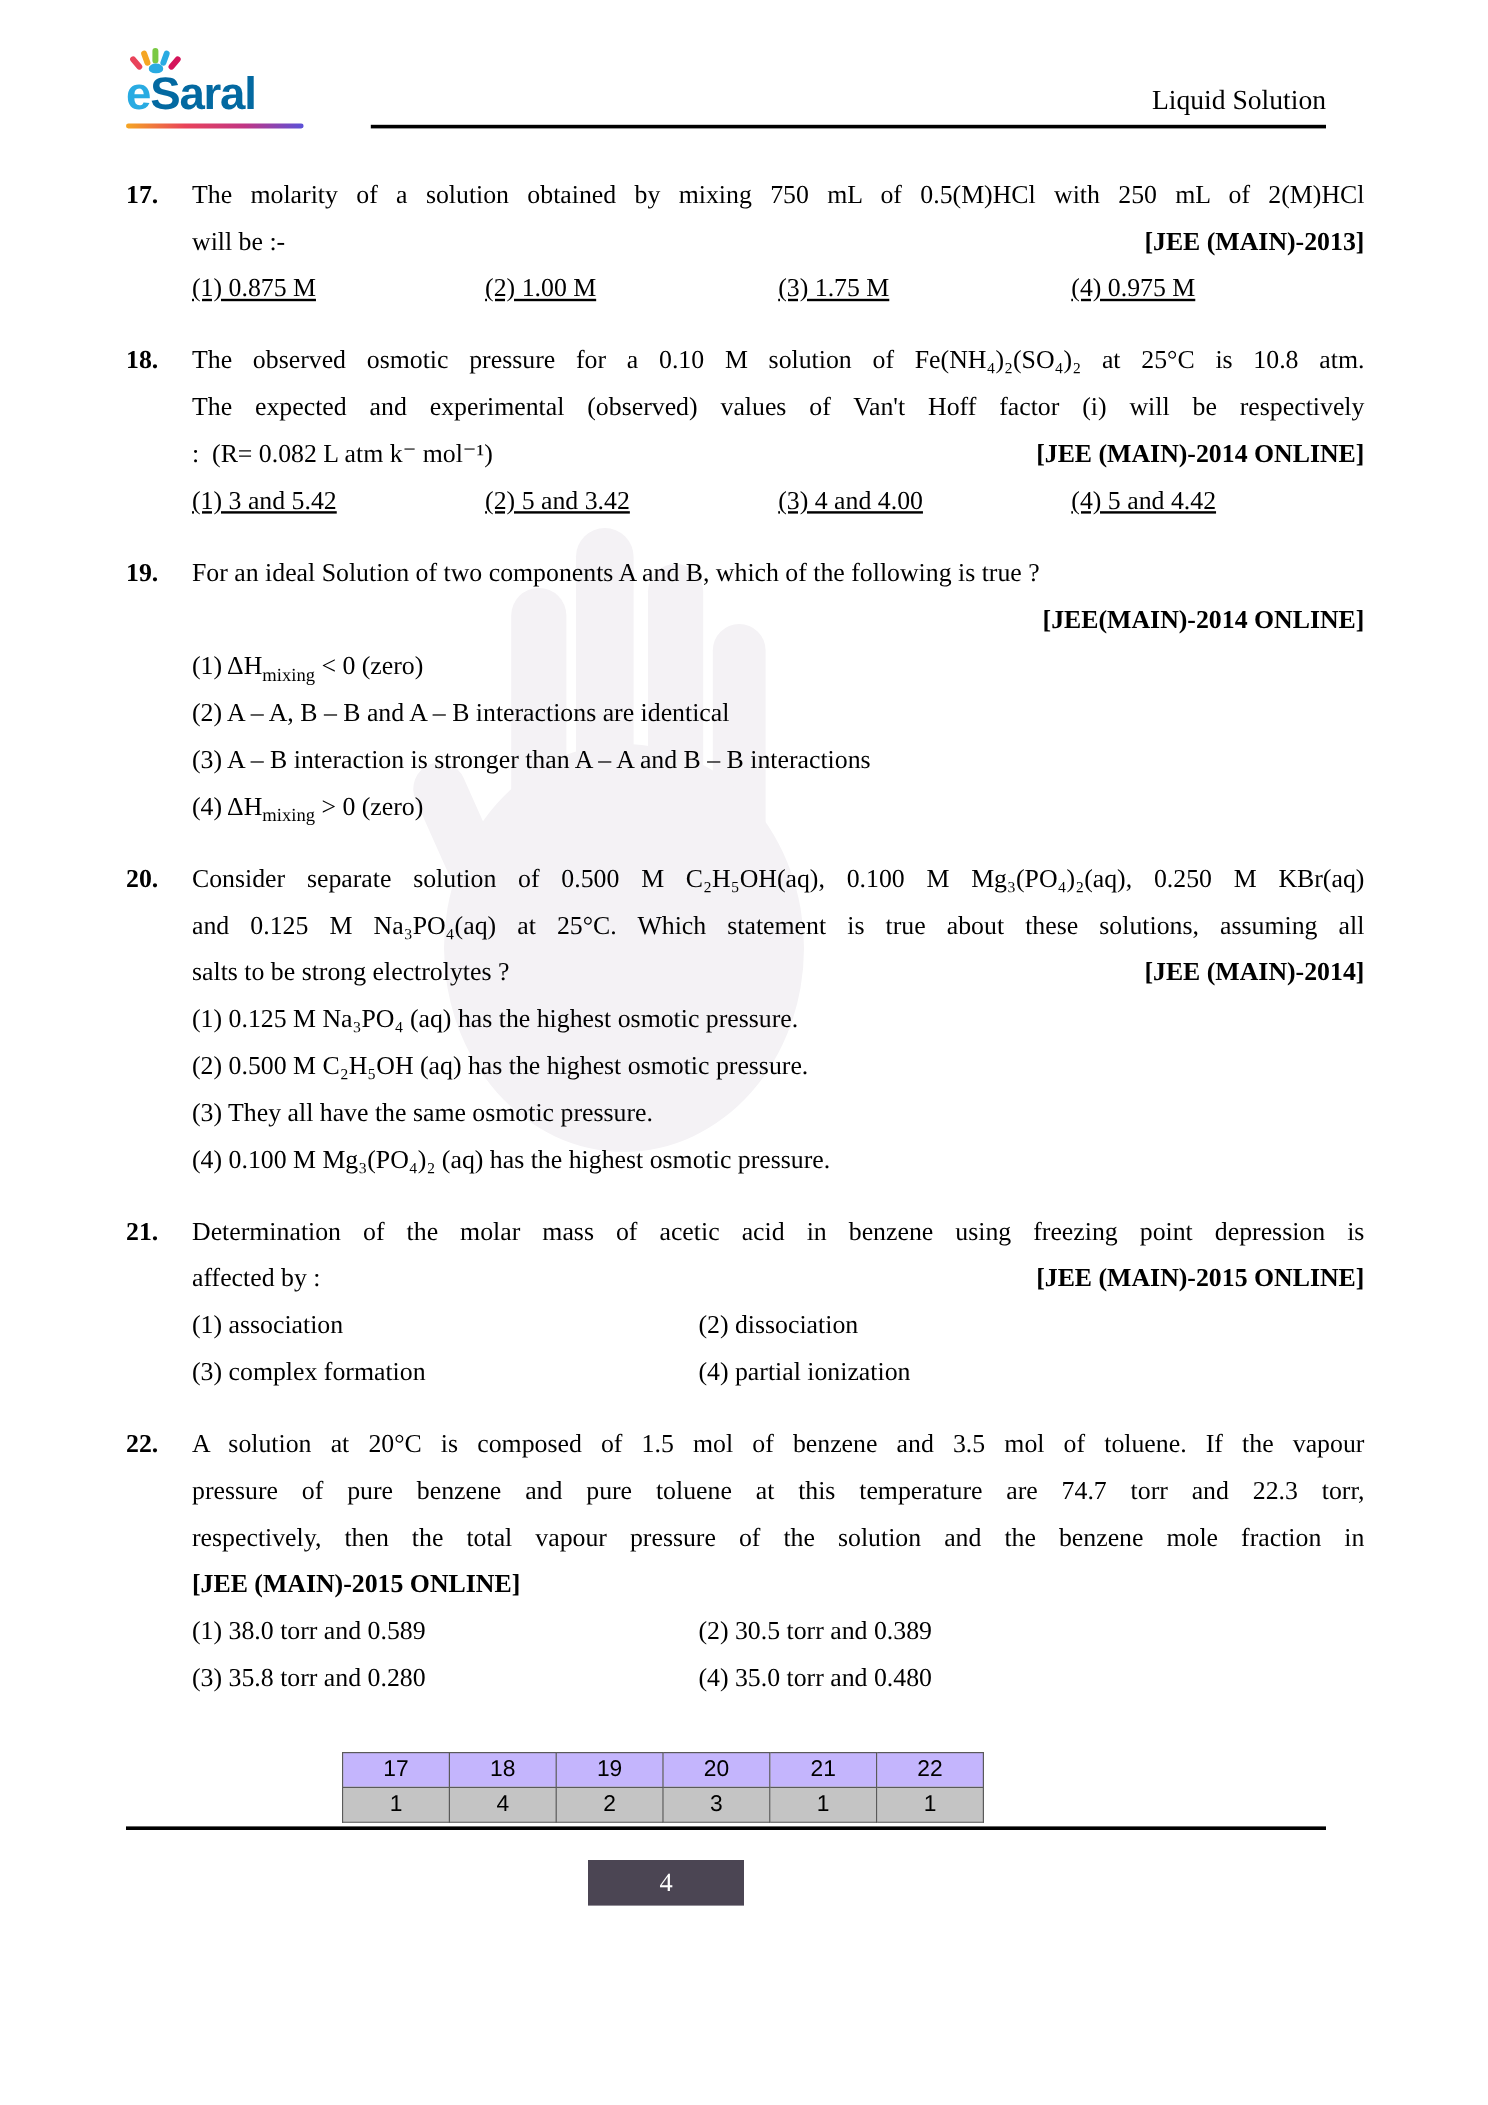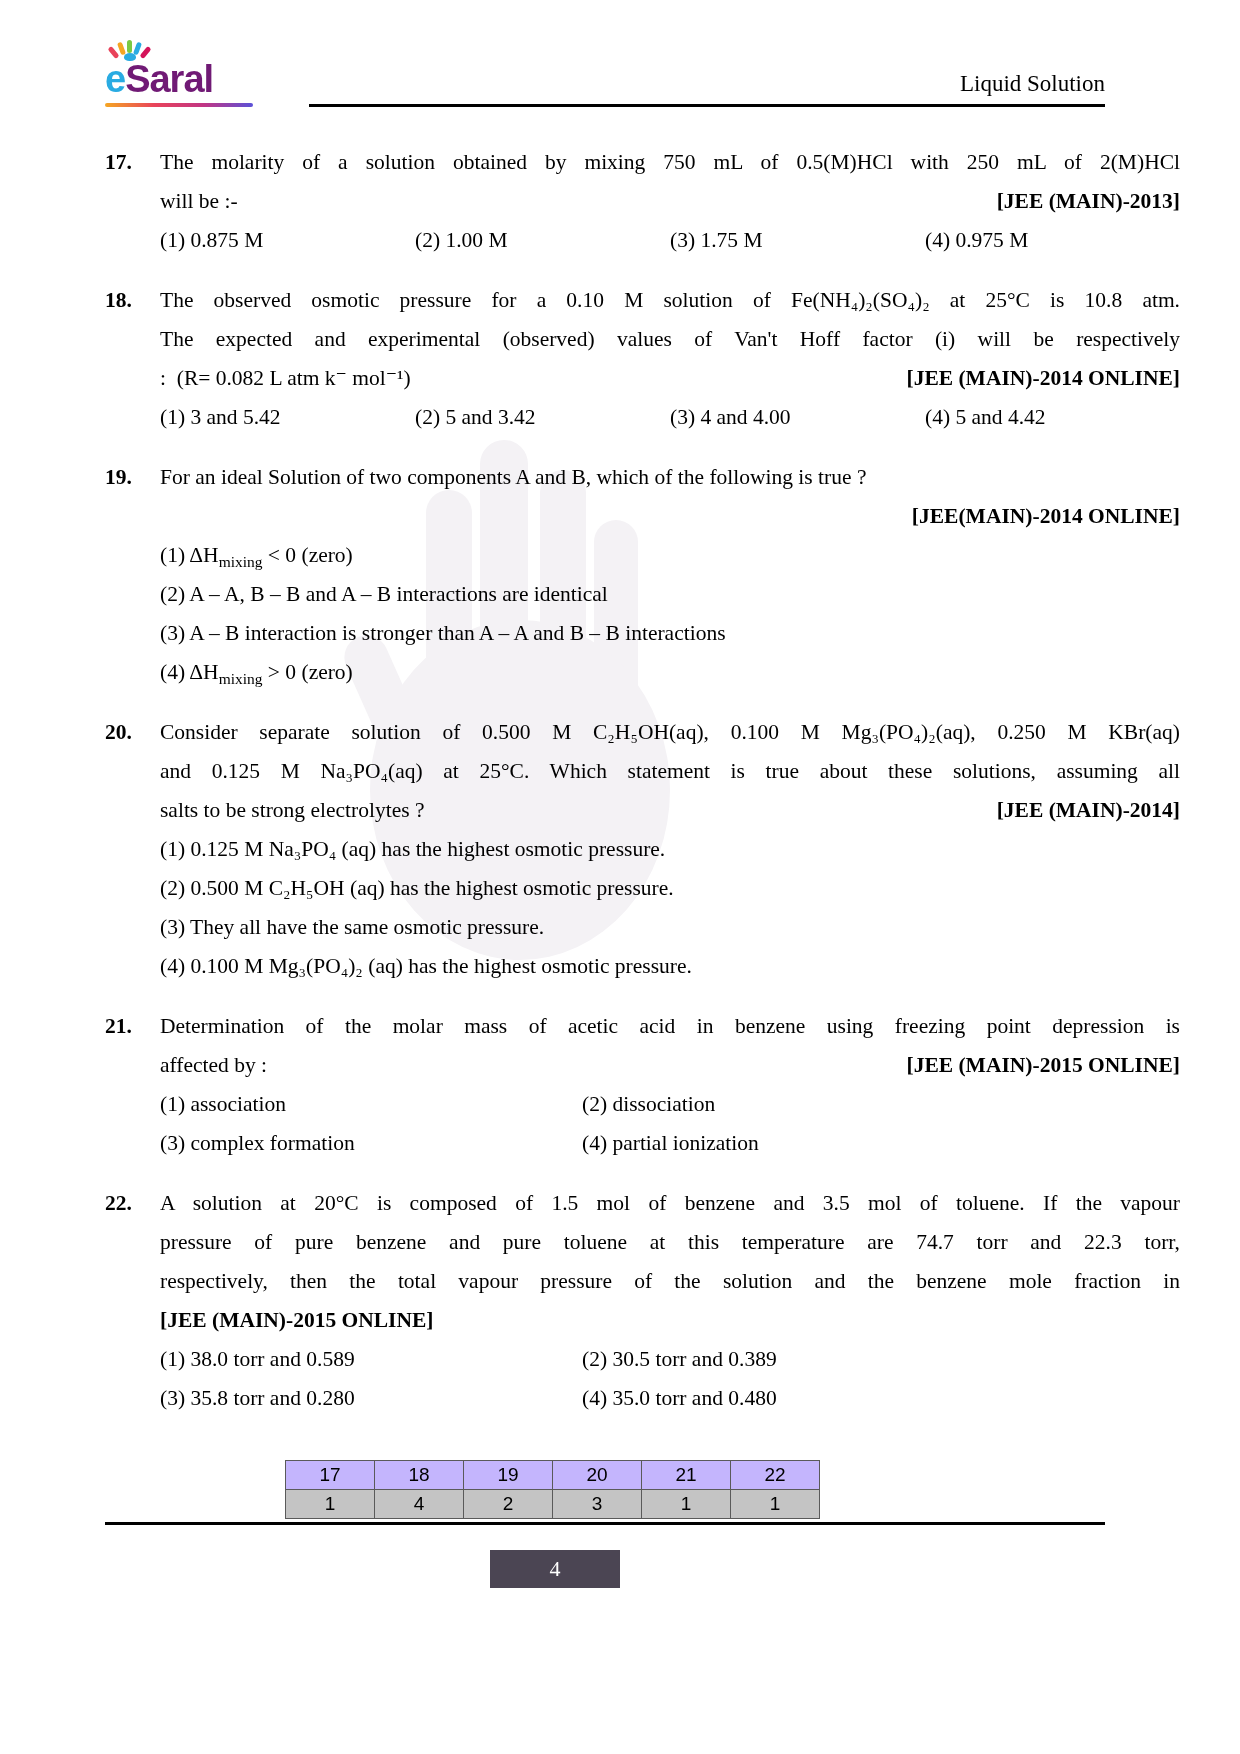--- a/index.html
+++ b/index.html
@@ -23,40 +23,40 @@
   .hand { position: relative; width: 40px; height: 20px; margin-left: 6px; }
   .hand .f { position: absolute; width: 5px; height: 13px; border-radius: 3px; display: block; }
   .hand .f1 { background: #e9435a; transform: rotate(-40deg); left: 0; top: 6px; }
   .hand .f2 { background: #f5a623; transform: rotate(-20deg); left: 8px; top: 2px; }
   .hand .f3 { background: #7ac943; left: 16px; top: 0; }
   .hand .f4 { background: #29abe2; transform: rotate(20deg); left: 24px; top: 2px; }
   .hand .f5 { background: #d4145a; transform: rotate(40deg); left: 32px; top: 6px; }
   .hand .palm { position: absolute; left: 13px; top: 13px; width: 12px; height: 8px; background: #29abe2; border-radius: 50% 50% 45% 45%; }
   .logo-text { font-family: "Liberation Sans", "DejaVu Sans", sans-serif; font-weight: bold; font-size: 38px; line-height: 1.05; letter-spacing: -1px; }
   .logo-e { color: #29abe2; }
-  .logo-saral { color: #701a75; }
+  .logo-saral { color: #0369a1; }
   .logo-underline { height: 4px; width: 148px; margin-top: 3px; border-radius: 2px;
     background: linear-gradient(90deg, #f5a623, #e9435a, #c13584, #5b51d8); }
   .header-rule {
     flex: 1; margin-left: 26px;
     display: flex; justify-content: flex-end; align-items: flex-end;
     border-bottom: 3px solid #000; padding-bottom: 7px;
   }
   .doc-title { font-size: 23px; }
 
-  .content { position: relative; z-index: 1; padding: 36px 60px 0 105px; }
+  .content { position: relative; z-index: 1; padding: 36px 103px 0 105px; }
 
   .q { display: flex; margin-bottom: 21px; font-size: 21.5px; line-height: 39px; }
   .qnum { flex: 0 0 55px; font-weight: bold; }
   .qbody { flex: 1; min-width: 0; }
   .jline { text-align: justify; text-align-last: justify; }
   .pline { text-align: left; }
   .tagline { display: flex; justify-content: space-between; align-items: baseline; }
   .tag { font-weight: bold; white-space: nowrap; }
-  .opts-inline { display: flex; }
+  .opts-inline { display: flex; text-decoration: underline; }
   .opts-inline .opt { width: 25%; }
   .opts-2col { display: grid; grid-template-columns: 422px 1fr; }
   .sub { vertical-align: sub; font-size: 0.72em; line-height: 0; text-align: right; }
 
   .anskey { border-collapse: collapse; margin: 42px 0 0 180px;
     font-family: "Liberation Sans", "DejaVu Sans", sans-serif; font-size: 19px; }
   .anskey td { width: 89px; height: 29px; text-align: center; border: 1px solid #5a5a5a; }
   .anskey .krow td { background: #c4b5fd; }
   .anskey .arow td { background: #c4c4c4; }
 

